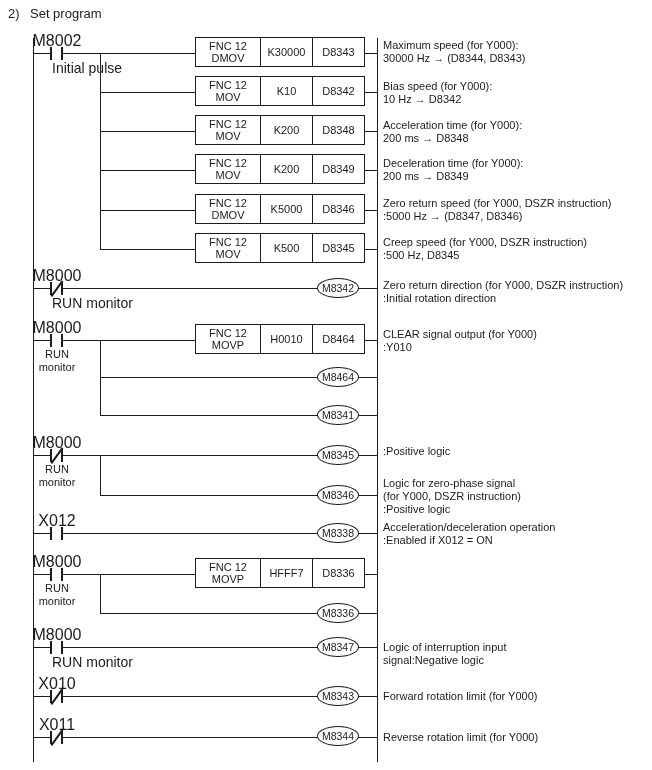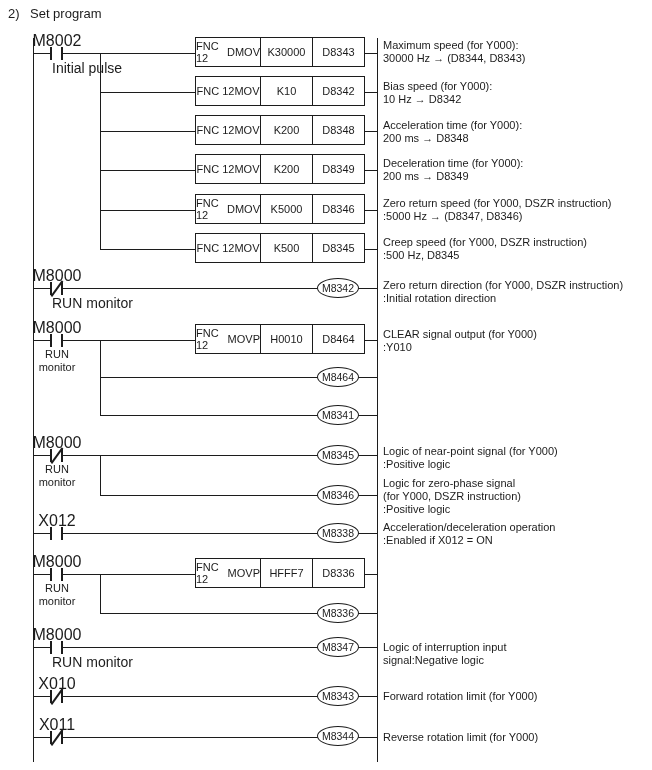--- a/index.html
+++ b/index.html
@@ -21,21 +21,21 @@
   .dev  { position:absolute; left:17px; width:80px; text-align:center;
           font-size:16px; white-space:nowrap; }
   .sub  { position:absolute; left:52px; font-size:14px; white-space:nowrap;text-align:right; }
   .sub2 { position:absolute; left:34px; width:46px; text-align:center;
           font-size:11px; line-height:12.5px; }
 
   .ibox { position:absolute; left:195px; width:170px; height:30px;
           border:1px solid var(--ink); box-sizing:border-box; display:flex;
           background:#fff; }
   .ibox .c1 { width:64px; border-right:1px solid var(--ink); display:flex;
-          flex-direction:row; justify-content:center; align-items:center;
+          flex-direction:column; justify-content:center; align-items:center;
           font-size:11px; line-height:12.5px; }
   .ibox .c2 { width:51px; border-right:1px solid var(--ink); }
   .ibox .c3 { flex:1; }
   .ibox .c2, .ibox .c3 { display:flex; align-items:center;
           justify-content:center; font-size:11px; }
 
   .coil { position:absolute; left:317px; width:40px; height:18px;
           border:1px solid var(--ink); border-radius:50%; background:#fff;
           display:flex; align-items:center; justify-content:center;
           font-size:10.5px; }
@@ -264,21 +264,20 @@
   </div>
   <div class="comment" style="top:279px">
     <div>Zero return direction (for Y000, DSZR instruction)</div>
     <div>:Initial rotation direction</div>
   </div>
   <div class="comment" style="top:328px">
     <div>CLEAR signal output (for Y000)</div>
     <div>:Y010</div>
   </div>
   <div class="comment" style="top:445px">
-    <div>Logic of near-point signal (for Y000)</div>
     <div>:Positive logic</div>
   </div>
   <div class="comment" style="top:477px">
     <div>Logic for zero-phase signal</div>
     <div>(for Y000, DSZR instruction)</div>
     <div>:Positive logic</div>
   </div>
   <div class="comment" style="top:521px">
     <div>Acceleration/deceleration operation</div>
     <div>:Enabled if X012 = ON</div>

